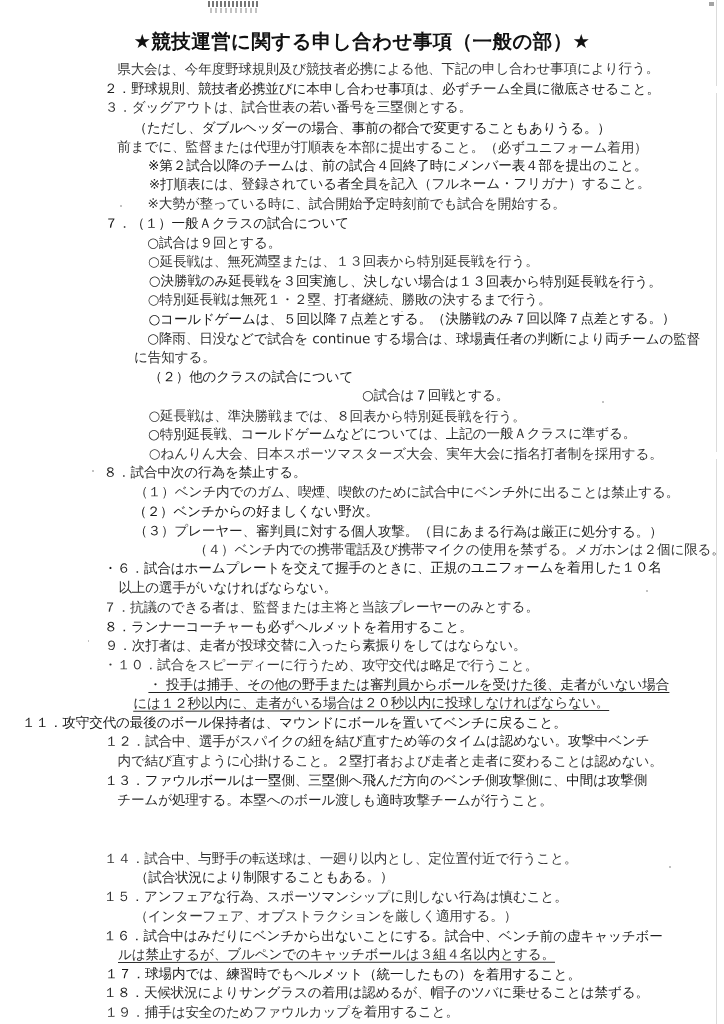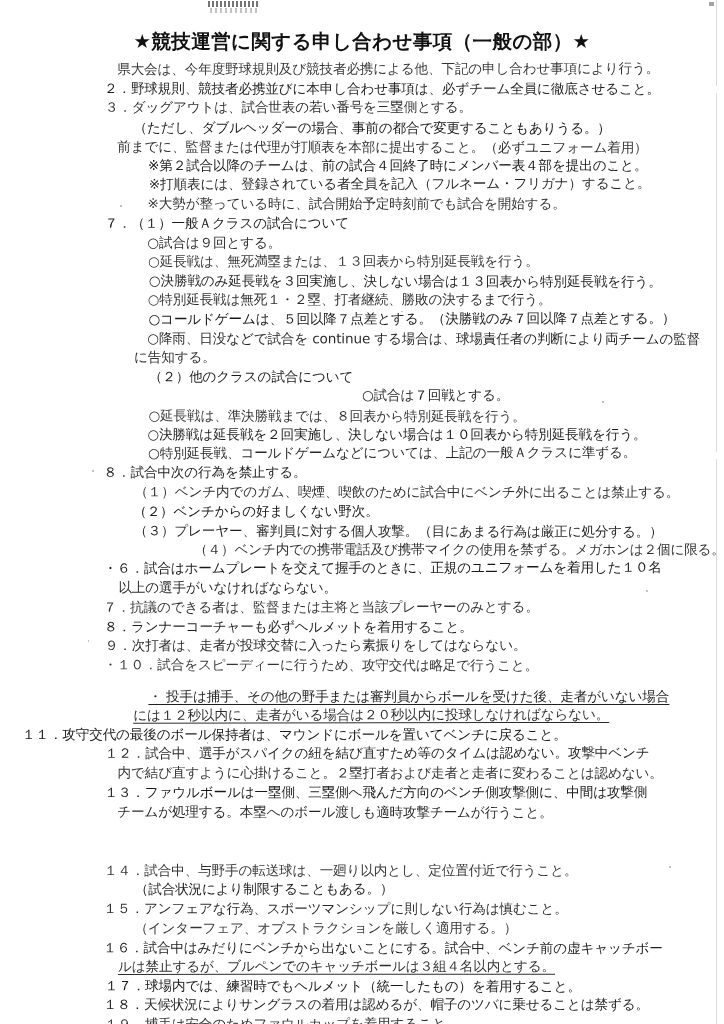--- a/index.html
+++ b/index.html
@@ -186,34 +186,34 @@
         <div class="ln i3" style="transform: translateX(-0.8px) rotate(0.07deg); opacity: 0.908;">○試合は９回とする。</div>
         <div class="ln i3" style="transform: translateX(0px) rotate(-0.035deg); opacity: 0.86;">○延長戦は、無死満塁または、１３回表から特別延長戦を行う。</div>
         <div class="ln i3" style="transform: translateX(0.8px) rotate(0.105deg); opacity: 0.944;">○決勝戦のみ延長戦を３回実施し、決しない場合は１３回表から特別延長戦を行う。</div>
         <div class="ln i3" style="transform: translateX(-0.4px) rotate(0deg); opacity: 0.896;">○特別延長戦は無死１・２塁、打者継続、勝敗の決するまで行う。</div>
         <div class="ln i3" style="transform: translateX(0.4px) rotate(-0.105deg); opacity: 0.98;">○コールドゲームは、５回以降７点差とする。（決勝戦のみ７回以降７点差とする。）</div>
         <div class="ln i3" style="transform: translateX(-0.8px) rotate(0.035deg); opacity: 0.932;">○降雨、日没などで試合を continue する場合は、球場責任者の判断により両チームの監督</div>
         <div class="ln i2" style="transform: translateX(0px) rotate(-0.07deg); opacity: 0.884;">に告知する。</div>
         <div class="ln i3" style="transform: translateX(0.8px) rotate(0.07deg); opacity: 0.968;">（２）他のクラスの試合について</div>
         <div class="ln i3" style="transform: translateX(-0.4px) rotate(-0.035deg); opacity: 0.92; text-align: center;">○試合は７回戦とする。</div>
         <div class="ln i3" style="transform: translateX(0.4px) rotate(0.105deg); opacity: 0.872;">○延長戦は、準決勝戦までは、８回表から特別延長戦を行う。</div>
-        <div class="ln i3" style="transform: translateX(-0.8px) rotate(0deg); opacity: 0.956;">○決勝戦は延長戦を２回実施し、決しない場合は１０回表から特別延長戦を行う。</div>
         <div class="ln i3" style="transform: translateX(0px) rotate(-0.105deg); opacity: 0.908;">○特別延長戦、コールドゲームなどについては、上記の一般Ａクラスに準ずる。</div>
+        <div class="ln i3" style="transform: translateX(0.8px) rotate(0.035deg); opacity: 0.86;">○ねんりん大会、日本スポーツマスターズ大会、実年大会に指名打者制を採用する。</div>
         <div class="ln i0" style="transform: translateX(-0.4px) rotate(-0.07deg); opacity: 0.944;">８．試合中次の行為を禁止する。</div>
         <div class="ln i2" style="transform: translateX(0.4px) rotate(0.07deg); opacity: 0.896;">（１）ベンチ内でのガム、喫煙、喫飲のために試合中にベンチ外に出ることは禁止する。</div>
         <div class="ln i2" style="transform: translateX(-0.8px) rotate(-0.035deg); opacity: 0.98;">（２）ベンチからの好ましくない野次。</div>
         <div class="ln i2" style="transform: translateX(0px) rotate(0.105deg); opacity: 0.932;">（３）プレーヤー、審判員に対する個人攻撃。（目にあまる行為は厳正に処分する。）</div>
         <div class="ln i2" style="transform: translateX(0.8px) rotate(0deg); opacity: 0.884; text-align: right;">（４）ベンチ内での携帯電話及び携帯マイクの使用を禁ずる。メガホンは２個に限る。</div>
         <div class="ln i0" style="transform: translateX(-0.4px) rotate(-0.105deg); opacity: 0.968;">・６．試合はホームプレートを交えて握手のときに、正規のユニフォームを着用した１０名</div>
         <div class="ln i1" style="transform: translateX(0.4px) rotate(0.035deg); opacity: 0.92;">以上の選手がいなければならない。</div>
         <div class="ln i0" style="transform: translateX(-0.8px) rotate(-0.07deg); opacity: 0.872;">７．抗議のできる者は、監督または主将と当該プレーヤーのみとする。</div>
         <div class="ln i0" style="transform: translateX(0px) rotate(0.07deg); opacity: 0.956;">８．ランナーコーチャーも必ずヘルメットを着用すること。</div>
         <div class="ln i0" style="transform: translateX(0.8px) rotate(-0.035deg); opacity: 0.908;">９．次打者は、走者が投球交替に入ったら素振りをしてはならない。</div>
         <div class="ln i0" style="transform: translateX(-0.4px) rotate(0.105deg); opacity: 0.86;">・１０．試合をスピーディーに行うため、攻守交代は略足で行うこと。</div>
-        <div class="ln i3" style="transform: translateX(0.4px) rotate(0deg); opacity: 0.944; margin-top: 12px;"><span class="uline">・ 投手は捕手、その他の野手または審判員からボールを受けた後、走者がいない場合</span></div>
+        <div class="ln i3" style="transform: translateX(0.4px) rotate(0deg); opacity: 0.944;"><span class="uline">・ 投手は捕手、その他の野手または審判員からボールを受けた後、走者がいない場合</span></div>
         <div class="ln i2" style="transform: translateX(-0.8px) rotate(-0.105deg); opacity: 0.896;"><span class="uline">には１２秒以内に、走者がいる場合は２０秒以内に投球しなければならない。</span></div>
         <div class="ln i0" style="transform: translateX(0px) rotate(0.035deg); opacity: 0.98; padding-left: 22px;">１１．攻守交代の最後のボール保持者は、マウンドにボールを置いてベンチに戻ること。</div>
         <div class="ln i0" style="transform: translateX(0.8px) rotate(-0.07deg); opacity: 0.932;">１２．試合中、選手がスパイクの紐を結び直すため等のタイムは認めない。攻撃中ベンチ</div>
         <div class="ln i1" style="transform: translateX(-0.4px) rotate(0.07deg); opacity: 0.884;">内で結び直すように心掛けること。２塁打者および走者と走者に変わることは認めない。</div>
         <div class="ln i0" style="transform: translateX(0.4px) rotate(-0.035deg); opacity: 0.968;">１３．ファウルボールは一塁側、三塁側へ飛んだ方向のベンチ側攻撃側に、中間は攻撃側</div>
         <div class="ln i1" style="transform: translateX(-0.8px) rotate(0.105deg); opacity: 0.92;">チームが処理する。本塁へのボール渡しも適時攻撃チームが行うこと。</div>
         <div class="ln i0" style="transform: translateX(0px) rotate(0deg); opacity: 0.872; margin-top: 40px;">１４．試合中、与野手の転送球は、一廻り以内とし、定位置付近で行うこと。</div>
         <div class="ln i2" style="transform: translateX(0.8px) rotate(-0.105deg); opacity: 0.956;">（試合状況により制限することもある。）</div>
         <div class="ln i0" style="transform: translateX(-0.4px) rotate(0.035deg); opacity: 0.908;">１５．アンフェアな行為、スポーツマンシップに則しない行為は慎むこと。</div>
         <div class="ln i2" style="transform: translateX(0.4px) rotate(-0.07deg); opacity: 0.86;">（インターフェア、オブストラクションを厳しく適用する。）</div>

